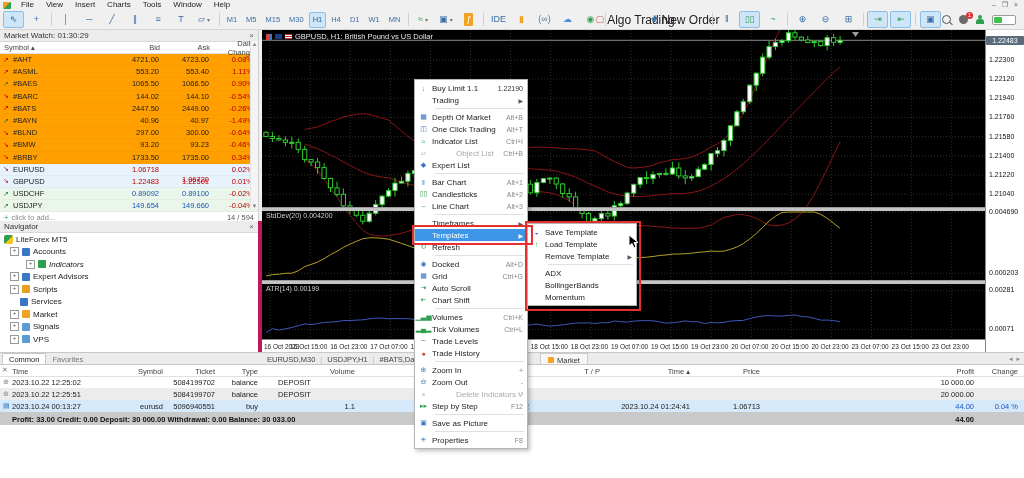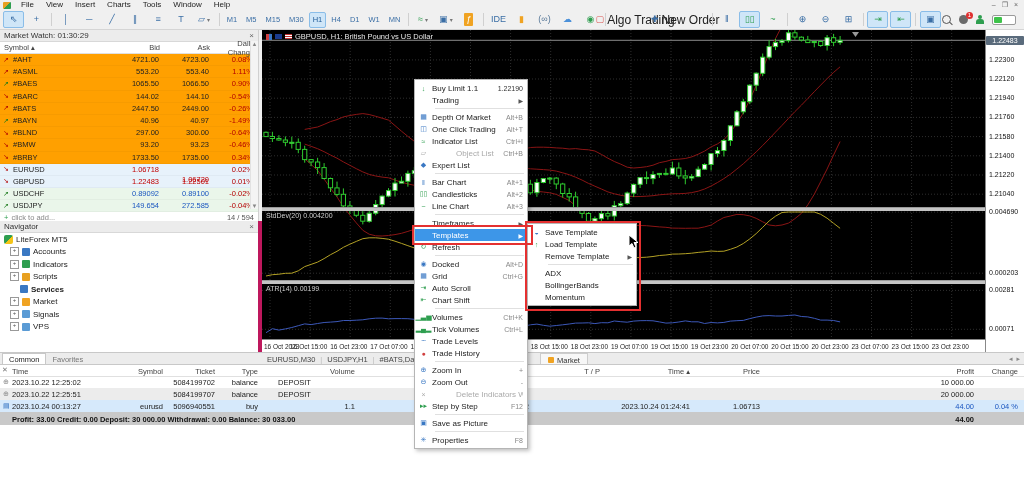--- a/index.html
+++ b/index.html
@@ -367,21 +367,21 @@
           <span class="mw-c-bid" style="color: rgb(26, 86, 192);">0.89092</span>
           <span class="mw-c-ask" style="color: rgb(26, 86, 192);">0.89100</span>
           <span class="mw-c-chg" style="color: rgb(180, 0, 0);">-0.02%</span>
         </div>
         <div class="mw-row green">
           <span class="mw-c-sym">
             <span class="mw-arrow" style="color: rgb(26, 122, 26);">↗</span>
             <span>USDJPY</span>
           </span>
           <span class="mw-c-bid" style="color: rgb(26, 86, 192);">149.654</span>
-          <span class="mw-c-ask" style="color: rgb(26, 86, 192);">272.585</span>
+          <span class="mw-c-ask" style="color: rgb(26, 86, 192);">149.660</span>
           <span class="mw-c-chg" style="color: rgb(180, 0, 0);">-0.04%</span>
         </div>
       </div>
     <div id="mw-addrow">
       <span style="color:#2e9e4f;margin-right:3px">+</span>
       <span>click to add...</span>
       <span id="mw-counter">14 / 594</span>
     </div>
     <div class="tabs-row" id="mw-tabs">
         <span class="tab active">Symbols</span>
@@ -403,31 +403,36 @@
     <div id="nav-tree">
         <div class="nav-row">
           <span id="nav-root-ico"></span>
           <span>LiteForex MT5</span>
         </div>
         <div class="nav-row" style="padding-left: 10px;">
           <span class="nav-expander">+</span>
           <span class="nav-ico" style="background: rgb(58, 120, 195);"></span>
           <span>Accounts</span>
         </div>
-        <div class="nav-row" style="padding-left: 10px;">
+        <div class="nav-row" style="padding-left: 26px; font-style: italic;">
           <span class="nav-expander">+</span>
           <span class="nav-ico" style="background: rgb(46, 158, 79);"></span>
           <span>Indicators</span>
+        </div>
+        <div class="nav-row" style="padding-left: 10px;">
+          <span class="nav-expander">+</span>
+          <span class="nav-ico" style="background: rgb(58, 120, 195);"></span>
+          <span>Expert Advisors</span>
         </div>
         <div class="nav-row" style="padding-left: 10px;">
           <span class="nav-expander">+</span>
           <span class="nav-ico" style="background: rgb(232, 160, 32);"></span>
           <span>Scripts</span>
         </div>
-        <div class="nav-row" style="padding-left: 10px; font-weight: bold;">
+        <div class="nav-row" style="padding-left: 10px;">
           <span class="nav-spacer"></span>
           <span class="nav-ico" style="background: rgb(58, 120, 195);"></span>
           <span>Services</span>
         </div>
         <div class="nav-row" style="padding-left: 10px;">
           <span class="nav-expander">+</span>
           <span class="nav-ico" style="background: rgb(240, 163, 34);"></span>
           <span>Market</span>
         </div>
         <div class="nav-row" style="padding-left: 10px;">

